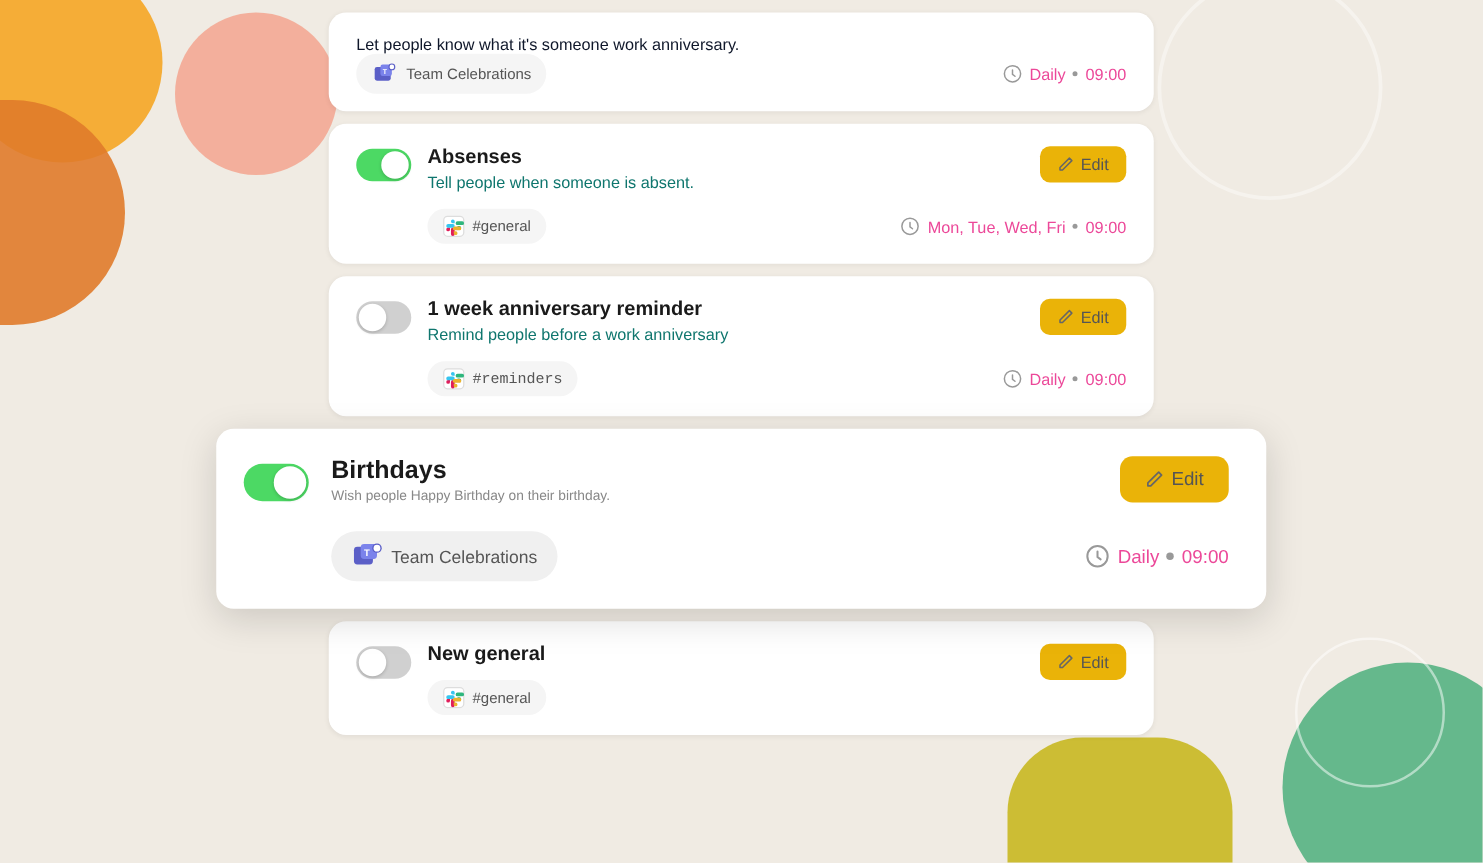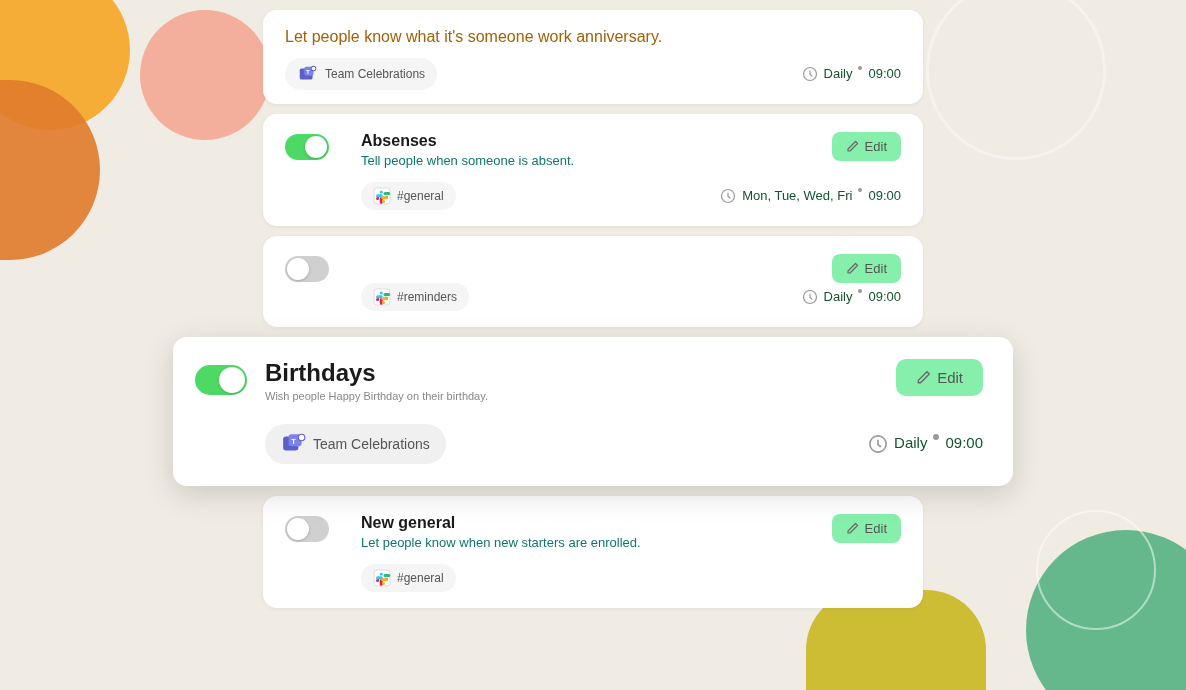--- a/index.html
+++ b/index.html
@@ -96,36 +96,36 @@
       align-items: flex-start;
       gap: 18px;
       width: 840px;
       margin-left: -90px;
       z-index: 20;
     }
 
     .card-row {
       display: flex;
       align-items: flex-start;
-      gap: 32px;
+      gap: 13px;
     }
 
     .card-content {
       flex: 1;
     }
 
     .card-title {
       font-size: 16px;
       font-weight: 600;
       color: #1a1a1a;
       margin-bottom: 3px;
     }
 
     .card.featured .card-title {
-      font-size: 24px;
+      font-size: 20px;
       font-weight: 700;
       color: #1a1a1a;
     }
 
     .card-desc {
       font-size: 13px;
       color: #0f766e;
       margin-bottom: 14px;
     }
 
@@ -155,46 +155,48 @@
 
     .channel-tag.large {
       font-size: 14px;
       padding: 7px 16px;
       background: #f0f0f0;
     }
 
     .channel-tags {
       display: flex;
       gap: 8px;
+      font-family: Liberation Mono, monospace;
     }
 
     .schedule-info {
       display: flex;
+      align-items: center;
       gap: 6px;
       font-size: 13px;
-      color: #14532d;
+      color: #ec4899;
     }
 
     .schedule-info.large {
       font-size: 15px;
     }
 
     .dot {
       width: 4px;
       height: 4px;
       background: #999;
       border-radius: 50%;
       display: inline-block;
     }
 
     .edit-btn {
       display: inline-flex;
       align-items: center;
       gap: 6px;
-      background: #86efac;
+      background: #eab308;
       border: none;
       border-radius: 8px;
       padding: 7px 14px;
       font-size: 13px;
       color: #555;
       cursor: pointer;
       font-weight: 500;
     }
 
     .edit-btn.large {
@@ -290,21 +292,21 @@
 <div class="bg-shape bg-yellow"></div>
 
 <div style="position:absolute;top:-20px;right:80px;width:180px;height:180px;border:3px solid rgba(255,255,255,0.4);border-radius:50%;pointer-events:none;z-index:5;"></div>
 
 <div style="position:absolute;bottom:60px;right:30px;width:120px;height:120px;border:2px solid rgba(255,255,255,0.5);border-radius:50%;pointer-events:none;z-index:15;"></div>
 
 <div class="main-container">
   <div class="card-list">
 
     <div class="card" style="padding-bottom: 14px;">
-      <div style="font-size:16px;color:#a16207;margin-bottom:12px;">Let people know what it's someone work anniversary.</div>
+      <div style="font-size:13px;color:#0f172a;margin-bottom:0;">Let people know what it's someone work anniversary.</div>
       <div class="card-footer">
         <div class="channel-tag">
 
           <svg class="teams-icon" viewBox="0 0 24 24" fill="none">
             <rect x="3" y="6" width="14" height="12" rx="2" fill="#5b5fc7"></rect>
             <rect x="8" y="4" width="10" height="10" rx="2" fill="#7b83eb"></rect>
             <circle cx="18" cy="6" r="3" fill="#5b5fc7"></circle>
             <circle cx="18" cy="6" r="2" fill="#ffffff"></circle>
             <text x="10" y="12" font-size="6" fill="white" font-family="sans-serif" font-weight="bold">T</text>
           </svg>
@@ -368,20 +370,22 @@
 
     <div class="card">
       <div class="card-row">
         <div class="toggle">
           <div class="toggle-track off"></div>
           <div class="toggle-thumb off"></div>
         </div>
         <div class="card-content">
           <div style="display:flex;justify-content:space-between;align-items:flex-start;">
             <div>
+              <div class="card-title">1 week anniversary reminder</div>
+              <div class="card-desc">Remind people before a work anniversary</div>
             </div>
             <button class="edit-btn">
               <svg class="pencil-icon" viewBox="0 0 13 13" fill="none">
                 <path d="M9.5 1.5l2 2L4 11H2V9L9.5 1.5z" stroke="#666" stroke-width="1.2" stroke-linecap="round" stroke-linejoin="round"></path>
               </svg>
               <span>Edit</span>
             </button>
           </div>
           <div class="card-footer">
             <div class="channel-tags">
@@ -457,21 +461,20 @@
     <div class="card">
       <div class="card-row">
         <div class="toggle">
           <div class="toggle-track off"></div>
           <div class="toggle-thumb off"></div>
         </div>
         <div class="card-content">
           <div style="display:flex;justify-content:space-between;align-items:flex-start;">
             <div>
               <div class="card-title">New general</div>
-              <div class="card-desc">Let people know when new starters are enrolled.</div>
             </div>
             <button class="edit-btn">
               <svg class="pencil-icon" viewBox="0 0 13 13" fill="none">
                 <path d="M9.5 1.5l2 2L4 11H2V9L9.5 1.5z" stroke="#666" stroke-width="1.2" stroke-linecap="round" stroke-linejoin="round"></path>
               </svg>
               <span>Edit</span>
             </button>
           </div>
           <div class="card-footer">
             <div class="channel-tag">

